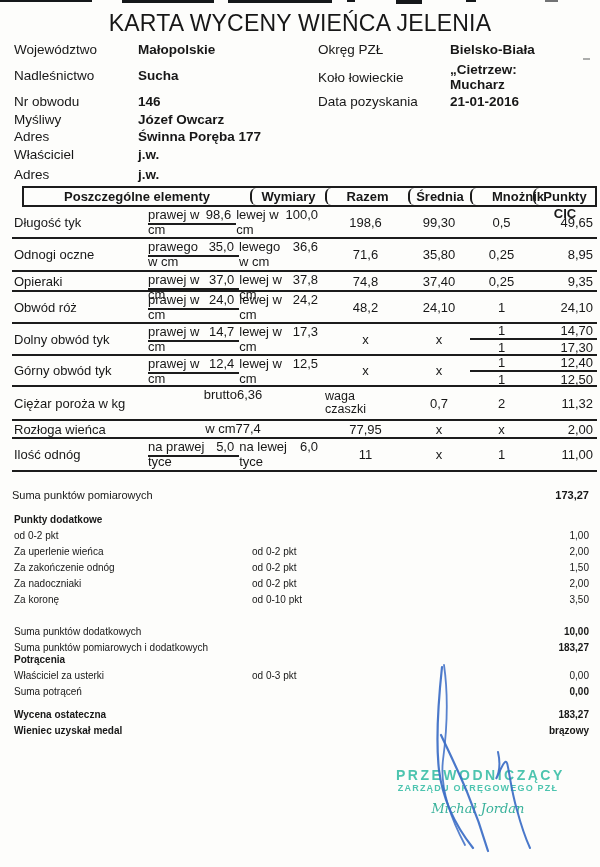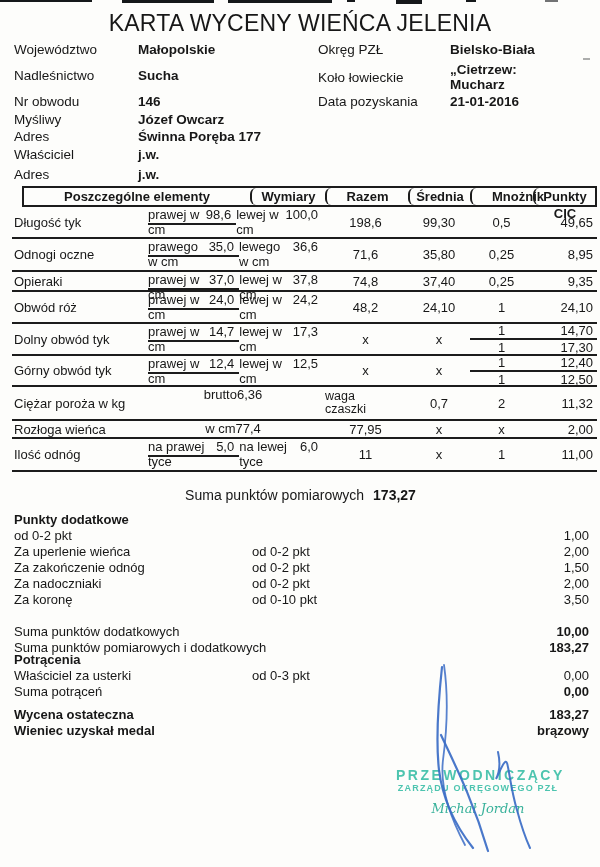--- a/index.html
+++ b/index.html
@@ -43,26 +43,26 @@
   .c-mnoznik{ width:63px; display:flex; align-items:center; justify-content:center; box-sizing:border-box; }
   .c-punkty { width:64px; display:flex; align-items:center; justify-content:flex-end; padding-right:4px; box-sizing:border-box; }
   .c-right2 { width:127px; display:flex; flex-direction:column; justify-content:center; box-sizing:border-box; }
   .r2row { display:flex; height:16px; line-height:15px; }
   .r2m { width:63px; text-align:center; }
   .r2p { width:60px; text-align:right; padding-right:0px; }
   .waga { width:56px; text-align:left; line-height:13px; font-size:12.5px; padding-left:2px; }
 
   .sumrow {
     position:absolute; left:12px; width:585px; display:flex;
-    justify-content:center; font-size:14px; line-height:16px;
+    justify-content:space-between; font-size:11px; line-height:16px;
     padding-right:8px; box-sizing:border-box;gap:9px;
   }
   .sumrow .val { font-weight:bold; }
 
-  .block { position:absolute; left:14px; width:583px; font-size:13px; }
+  .block { position:absolute; left:14px; width:583px; font-size:10px; }
   .bhead { font-weight:bold; height:17px; line-height:17px; }
   .brow { display:flex; height:16px; line-height:16px; }
   .brow .bl { width:238px; flex:none; }
   .brow .br { flex:1; }
   .brow .bv { text-align:right; padding-right:8px; }
   .bold { font-weight:bold; }
 
   
   .stamp {
     position:absolute; left:396px; top:768px; width:164px; text-align:center;

